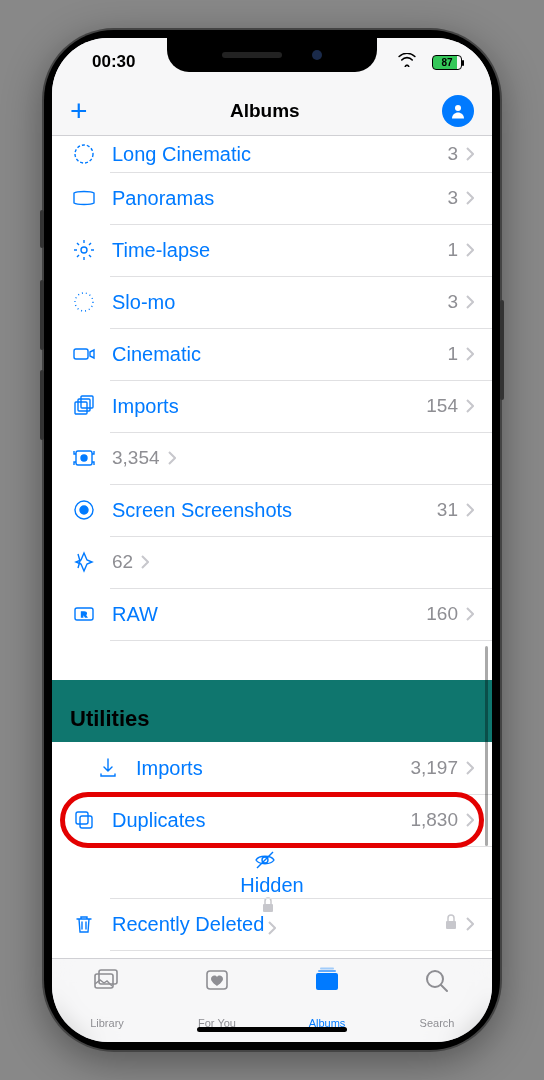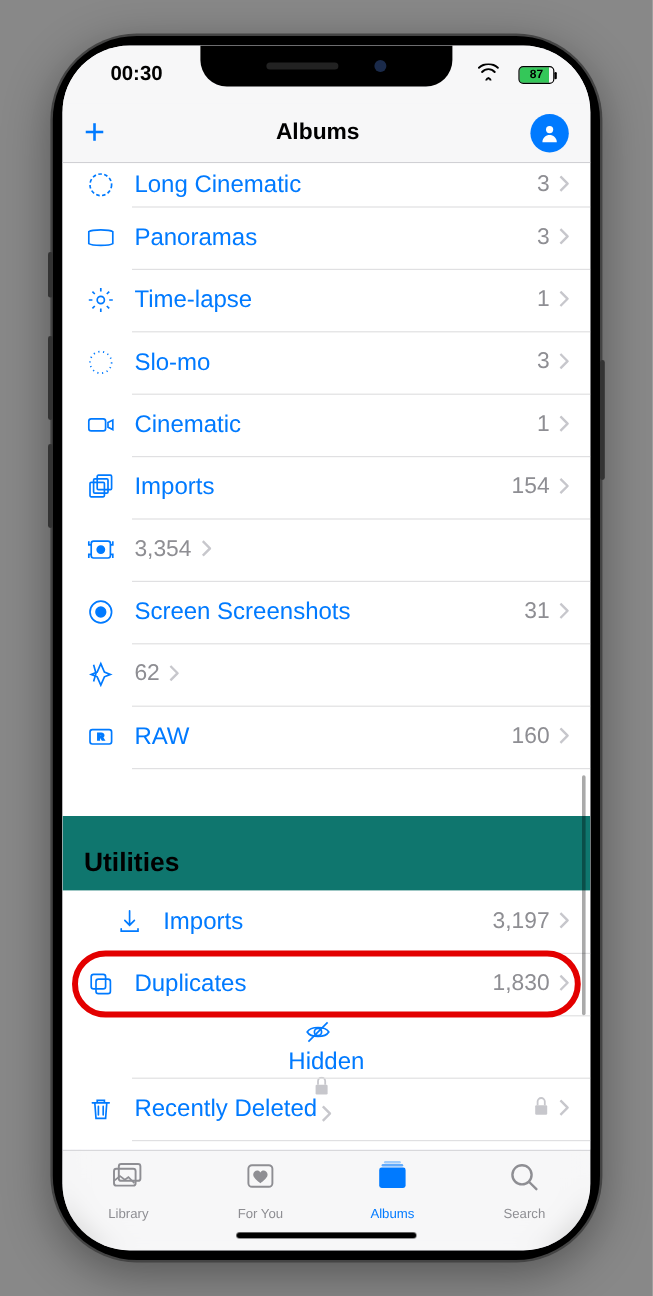--- a/index.html
+++ b/index.html
@@ -159,21 +159,21 @@
       border-top: 0.5px solid #d0d0d4;
       display: flex;
       justify-content: space-around;
       align-items: flex-start;
       padding-top: 8px;
     }
     .tab-item {
       display: flex;
       flex-direction: column;
       align-items: center;
-      gap: 8px;
+      gap: 20px;
       color: #8e8e93;
       width: 25%;
     }
     .tab-item.active { color: #007aff; }
     .tab-item svg { width: 30px; height: 26px; }
     .tab-label { font-size: 11px; }
     .home-indicator {
       position: absolute;
       bottom: 10px; left: 50%;
       transform: translateX(-50%);

